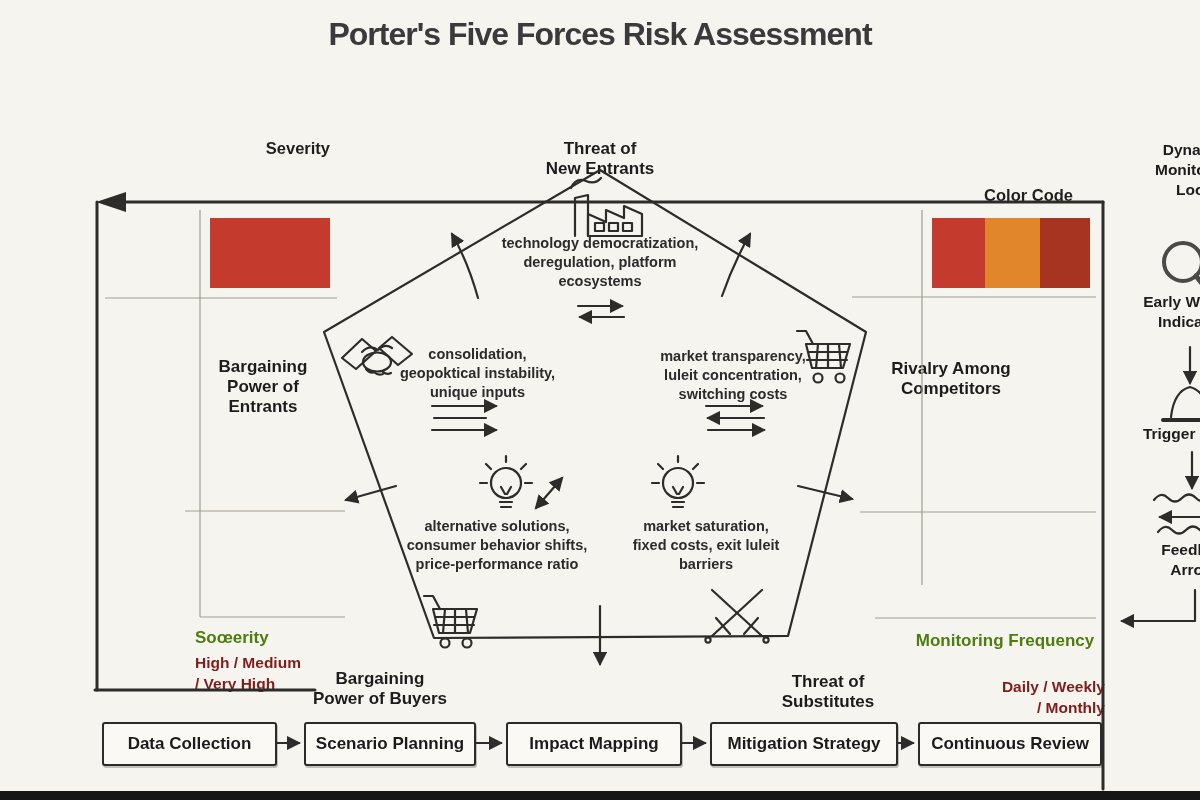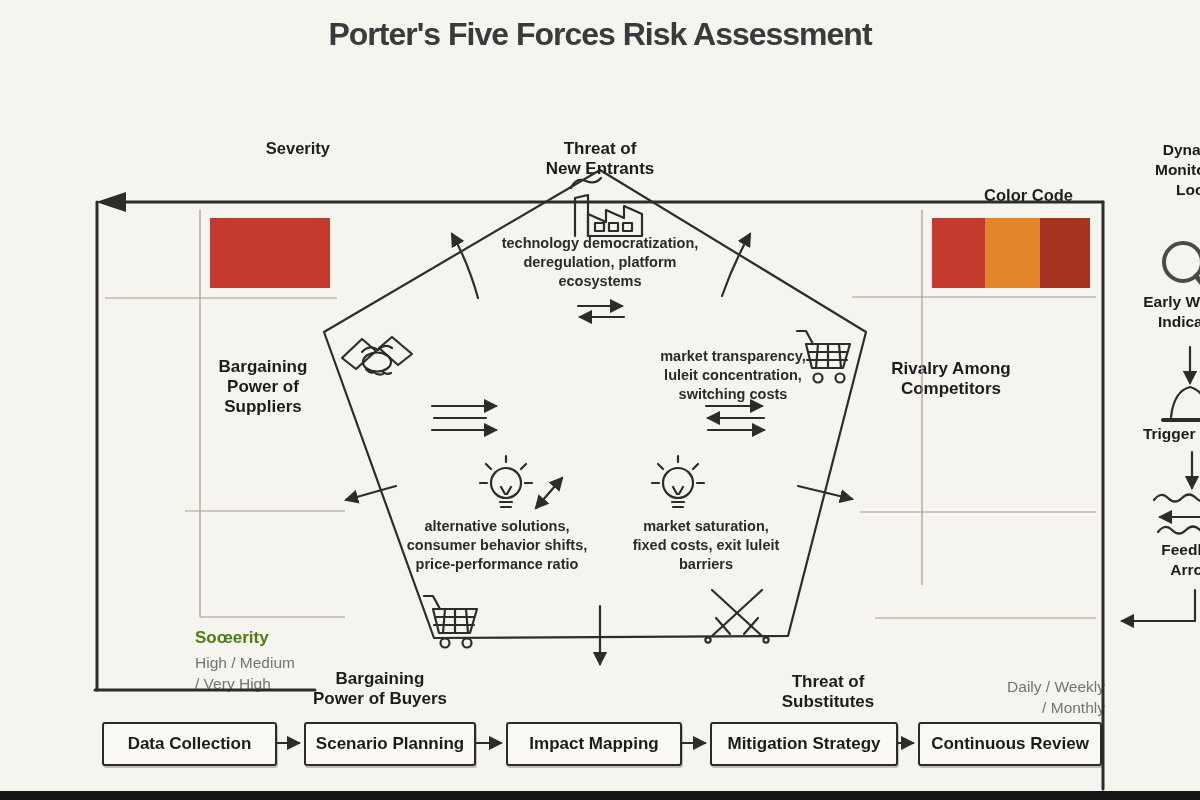--- a/index.html
+++ b/index.html
@@ -6,21 +6,21 @@
   .canvas{position:relative;width:1200px;height:800px;background:#f6f4ee;overflow:hidden;
           font-family:"Liberation Sans",sans-serif;color:#222;}
   .abs{position:absolute;}
   .title{width:100%;top:16px;text-align:center;font-size:32px;font-weight:700;color:#3a3a3c;letter-spacing:-1px;}
   .hdr{font-weight:700;font-size:16.5px;color:#1f1f1f;text-align:right;}
   .bold-label{font-weight:700;font-size:17px;color:#1c1c1c;text-align:center;line-height:1.18;margin-top:39px;}
   .bold-label div{white-space:nowrap;}
   .factors{font-weight:600;font-size:14.5px;color:#2b2b2b;text-align:center;line-height:1.3;}
   .factors div{white-space:nowrap;}
   .note-label{font-weight:700;font-size:17px;color:#4d7c0f;}
-  .note-lines{font-weight:400;font-size:15.5px;color:#737373;line-height:1.35;}
+  .note-lines{font-weight:700;font-size:15.5px;color:#7f1d1d;line-height:1.35;}
   .loop-label{font-weight:700;font-size:15.5px;color:#1c1c1c;text-align:center;line-height:1.28;}
   .loop-label div{white-space:nowrap;}
   .flow-box{top:722px;height:40px;border:2.5px solid #2b2b29;border-radius:3px;background:#fbf9f4;
             display:flex;align-items:center;justify-content:center;font-weight:700;font-size:17px;color:#1b1b1b;
             box-shadow:1px 2px 0 rgba(60,55,50,.28);}
   svg.overlay{position:absolute;left:0;top:0;pointer-events:none;}
   .stroke{stroke:#2e2c2a;fill:none;stroke-width:2.2;stroke-linecap:round;stroke-linejoin:round;}
   .grid{stroke:#a39d92;stroke-width:1.2;fill:none;}
   .frame{stroke:#2e2c2a;stroke-width:3;fill:none;stroke-linecap:round;}
 </style>
@@ -34,40 +34,45 @@
   <div class="abs hdr" style="left:200px;top:139px;width:130px;">Severity</div>
   <div class="abs hdr" style="left:943px;top:139px;width:130px;margin-top:47px;">Color Code</div>
 
   <div class="abs bold-label" style="left:520px;top:100px;width:160px;">
       <div>Threat of</div>
       <div>New Entrants</div>
     </div>
   <div class="abs bold-label" style="left:203px;top:318px;width:120px;">
       <div>Bargaining</div>
       <div>Power of</div>
-      <div>Suppliers</div>
+      <div>Entrants</div>
     </div>
   <div class="abs bold-label" style="left:886px;top:320px;width:130px;">
       <div>Rivalry Among</div>
       <div>Competitors</div>
     </div>
   <div class="abs bold-label" style="left:300px;top:630px;width:160px;">
       <div>Bargaining</div>
       <div>Power of Buyers</div>
     </div>
   <div class="abs bold-label" style="left:763px;top:633px;width:130px;">
       <div>Threat of</div>
       <div>Substitutes</div>
     </div>
 
   <div class="abs factors" style="left:485px;top:234px;width:230px;">
       <div>technology democratization,</div>
       <div>deregulation, platform</div>
       <div>ecosystems</div>
     </div>
+  <div class="abs factors" style="left:385px;top:345px;width:185px;">
+      <div>consolidation,</div>
+      <div>geopoktical instability,</div>
+      <div>unique inputs</div>
+    </div>
   <div class="abs factors" style="left:653px;top:347px;width:160px;">
       <div>market transparency,</div>
       <div>luleit concentration,</div>
       <div>switching costs</div>
     </div>
   <div class="abs factors" style="left:397px;top:517px;width:200px;">
       <div>alternative solutions,</div>
       <div>consumer behavior shifts,</div>
       <div>price-performance ratio</div>
     </div>
@@ -76,20 +81,21 @@
       <div>fixed costs, exit luleit</div>
       <div>barriers</div>
     </div>
 
   <div class="abs note-label" style="left:195px;top:628px;">Soœerity</div>
   <div class="abs note-lines" style="left:195px;top:653px;">
       <div>High / Medium</div>
       <div>/ Very High</div>
     </div>
 
+  <div class="abs note-label" style="left:905px;top:631px;width:200px;text-align:center;">Monitoring Frequency</div>
   <div class="abs note-lines" style="left:905px;top:677px;width:200px;text-align:right;">
       <div>Daily / Weekly</div>
       <div>/ Monthly</div>
     </div>
 
   <div class="abs loop-label" style="left:1140px;top:140px;width:110px;">
       <div>Dynamic</div>
       <div>Monitoring</div>
       <div>Loop</div>
     </div>

